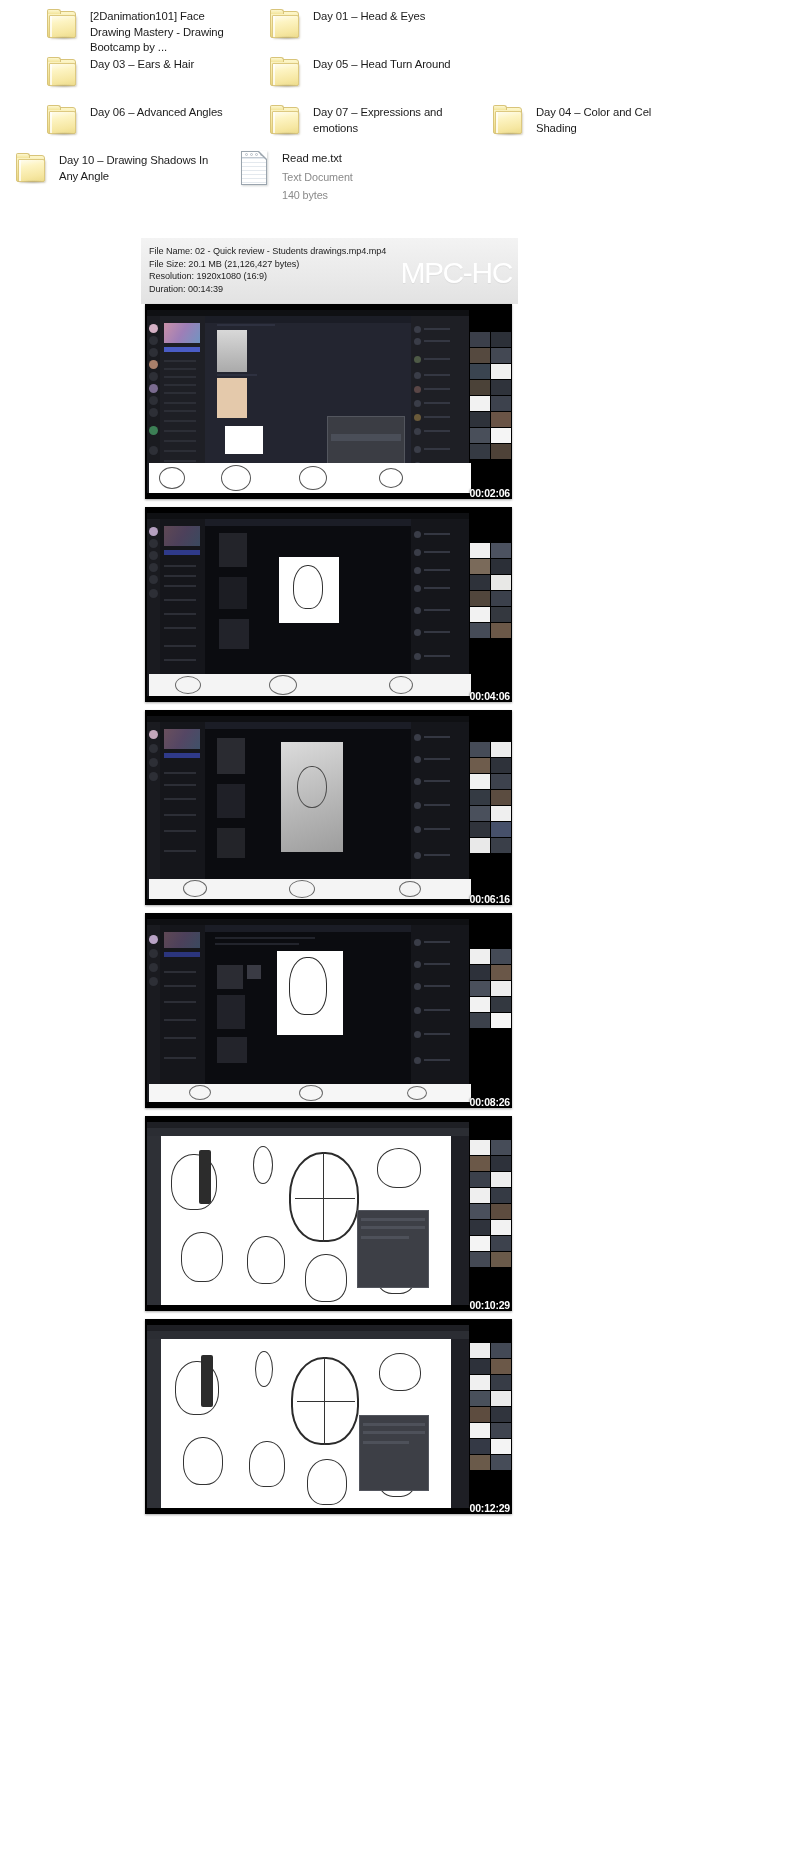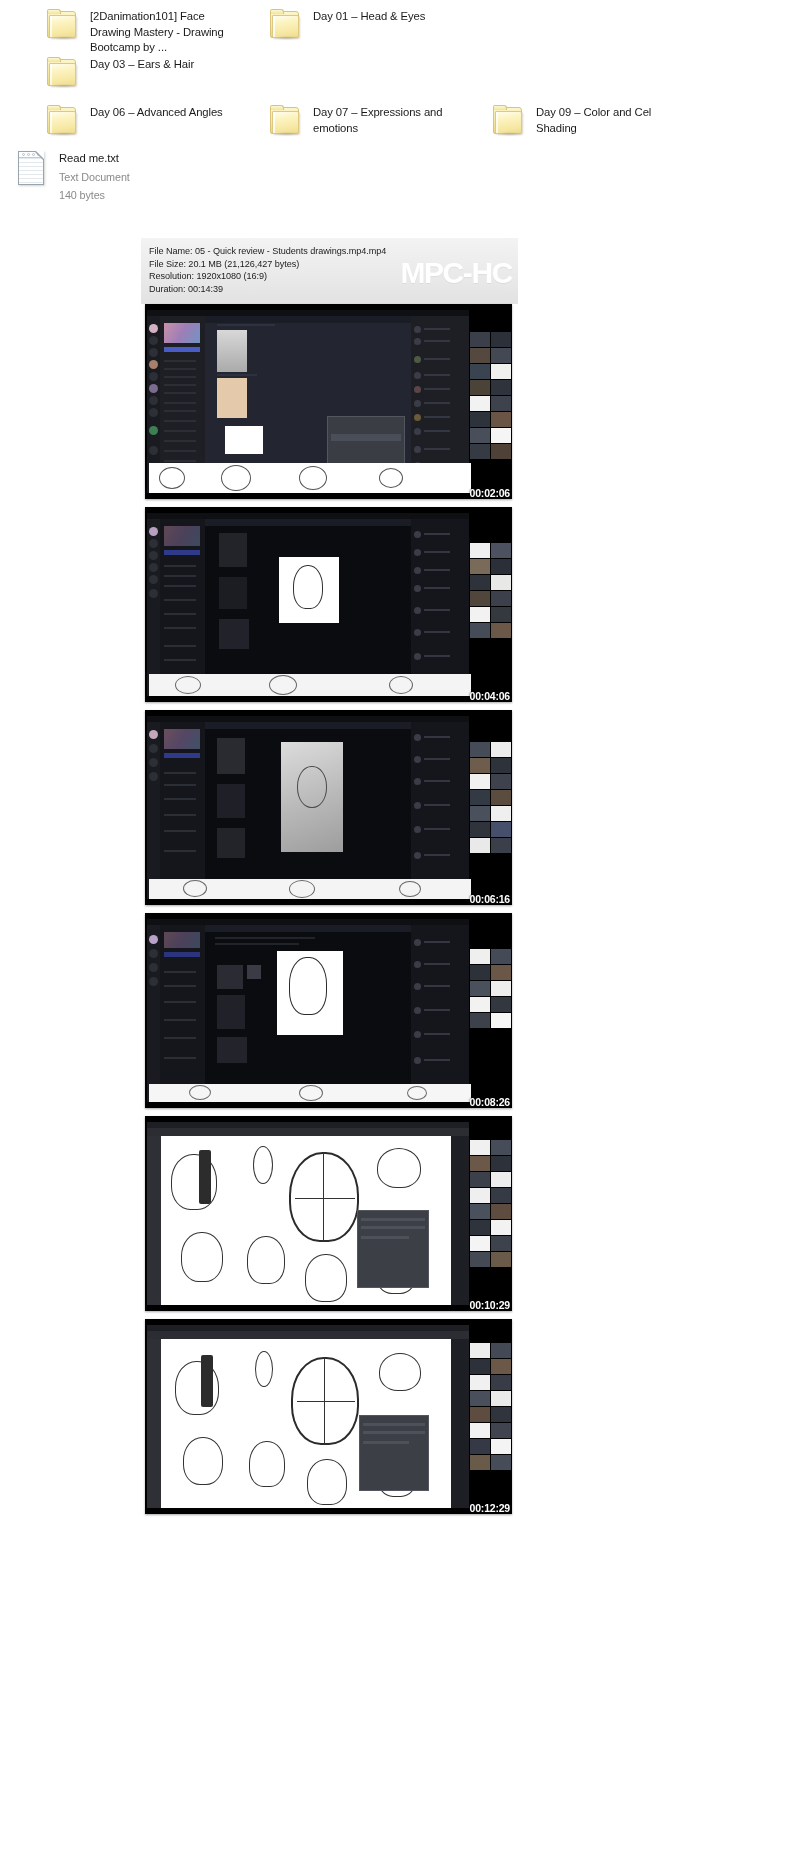--- a/index.html
+++ b/index.html
@@ -168,21 +168,21 @@
     letter-spacing: -0.05px;
     position: relative;
     z-index: 2;
     white-space: nowrap;
   }
   .watermark {
     position: absolute;
     right: 6px;
     top: 18px;
     font-size: 30px;
-    font-weight: bold;
+    font-weight: normal;
     color: #ffffff;
     letter-spacing: -1.4px;
     z-index: 1;
     text-shadow: 0 1px 1px rgba(0,0,0,0.06);
     font-family: "Liberation Sans", sans-serif;
   }
 
   .thumb {
     position: relative;
     width: 367px;
@@ -354,20 +354,32 @@
         <span class="folder">
             <span class="back"></span>
             <span class="tab"></span>
             <span class="front"></span>
             <span class="spine"></span>
             <span class="shadow"></span>
           </span>
       </span>
       <span class="file-label">Day 03 – Ears &amp; Hair</span>
     </div>
+    <div class="file-cell c2">
+      <span class="icon-wrap">
+        <span class="folder">
+            <span class="back"></span>
+            <span class="tab"></span>
+            <span class="front"></span>
+            <span class="spine"></span>
+            <span class="shadow"></span>
+          </span>
+      </span>
+      <span class="file-label">Day 05 – Head Turn Around</span>
+    </div>
   </div>
 
   <div class="file-row">
     <div class="file-cell c0">
       <span class="icon-wrap">
         <span class="folder">
             <span class="back"></span>
             <span class="tab"></span>
             <span class="front"></span>
             <span class="spine"></span>
@@ -391,25 +403,37 @@
     <div class="file-cell c2">
       <span class="icon-wrap">
         <span class="folder">
             <span class="back"></span>
             <span class="tab"></span>
             <span class="front"></span>
             <span class="spine"></span>
             <span class="shadow"></span>
           </span>
       </span>
-      <span class="file-label">Day 09 – Color and Cel Shading</span>
+      <span class="file-label">Day 04 – Color and Cel Shading</span>
     </div>
   </div>
 
   <div class="file-row">
+    <div class="file-cell c1">
+      <span class="icon-wrap">
+        <span class="folder">
+            <span class="back"></span>
+            <span class="tab"></span>
+            <span class="front"></span>
+            <span class="spine"></span>
+            <span class="shadow"></span>
+          </span>
+      </span>
+      <span class="file-label">Day 10 – Drawing Shadows In Any Angle</span>
+    </div>
     <div class="file-cell c2">
       <span class="icon-wrap">
         <span class="txtdoc">
           <span class="perf">
               <i style="left:3px"></i>
               <i style="left:8px"></i>
               <i style="left:13px"></i>
               <i style="left:18px"></i>
             </span>
           <span class="lines"></span>
@@ -422,21 +446,21 @@
         <span class="file-sub">140 bytes</span>
       </span>
     </div>
   </div>
 </div>
 
 <div class="sheet">
 
   <div class="sheet-header">
     <div class="watermark">MPC-HC</div>
-    <div class="meta-line">File Name: 05 - Quick review - Students drawings.mp4.mp4</div>
+    <div class="meta-line">File Name: 02 - Quick review - Students drawings.mp4.mp4</div>
     <div class="meta-line">File Size: 20.1 MB (21,126,427 bytes)</div>
     <div class="meta-line">Resolution: 1920x1080 (16:9)</div>
     <div class="meta-line">Duration: 00:14:39</div>
   </div>
 
   <div class="thumb">
     <div class="scene">
       <div class="app">
         <div class="titlebar"></div>
         <div class="railbar">

